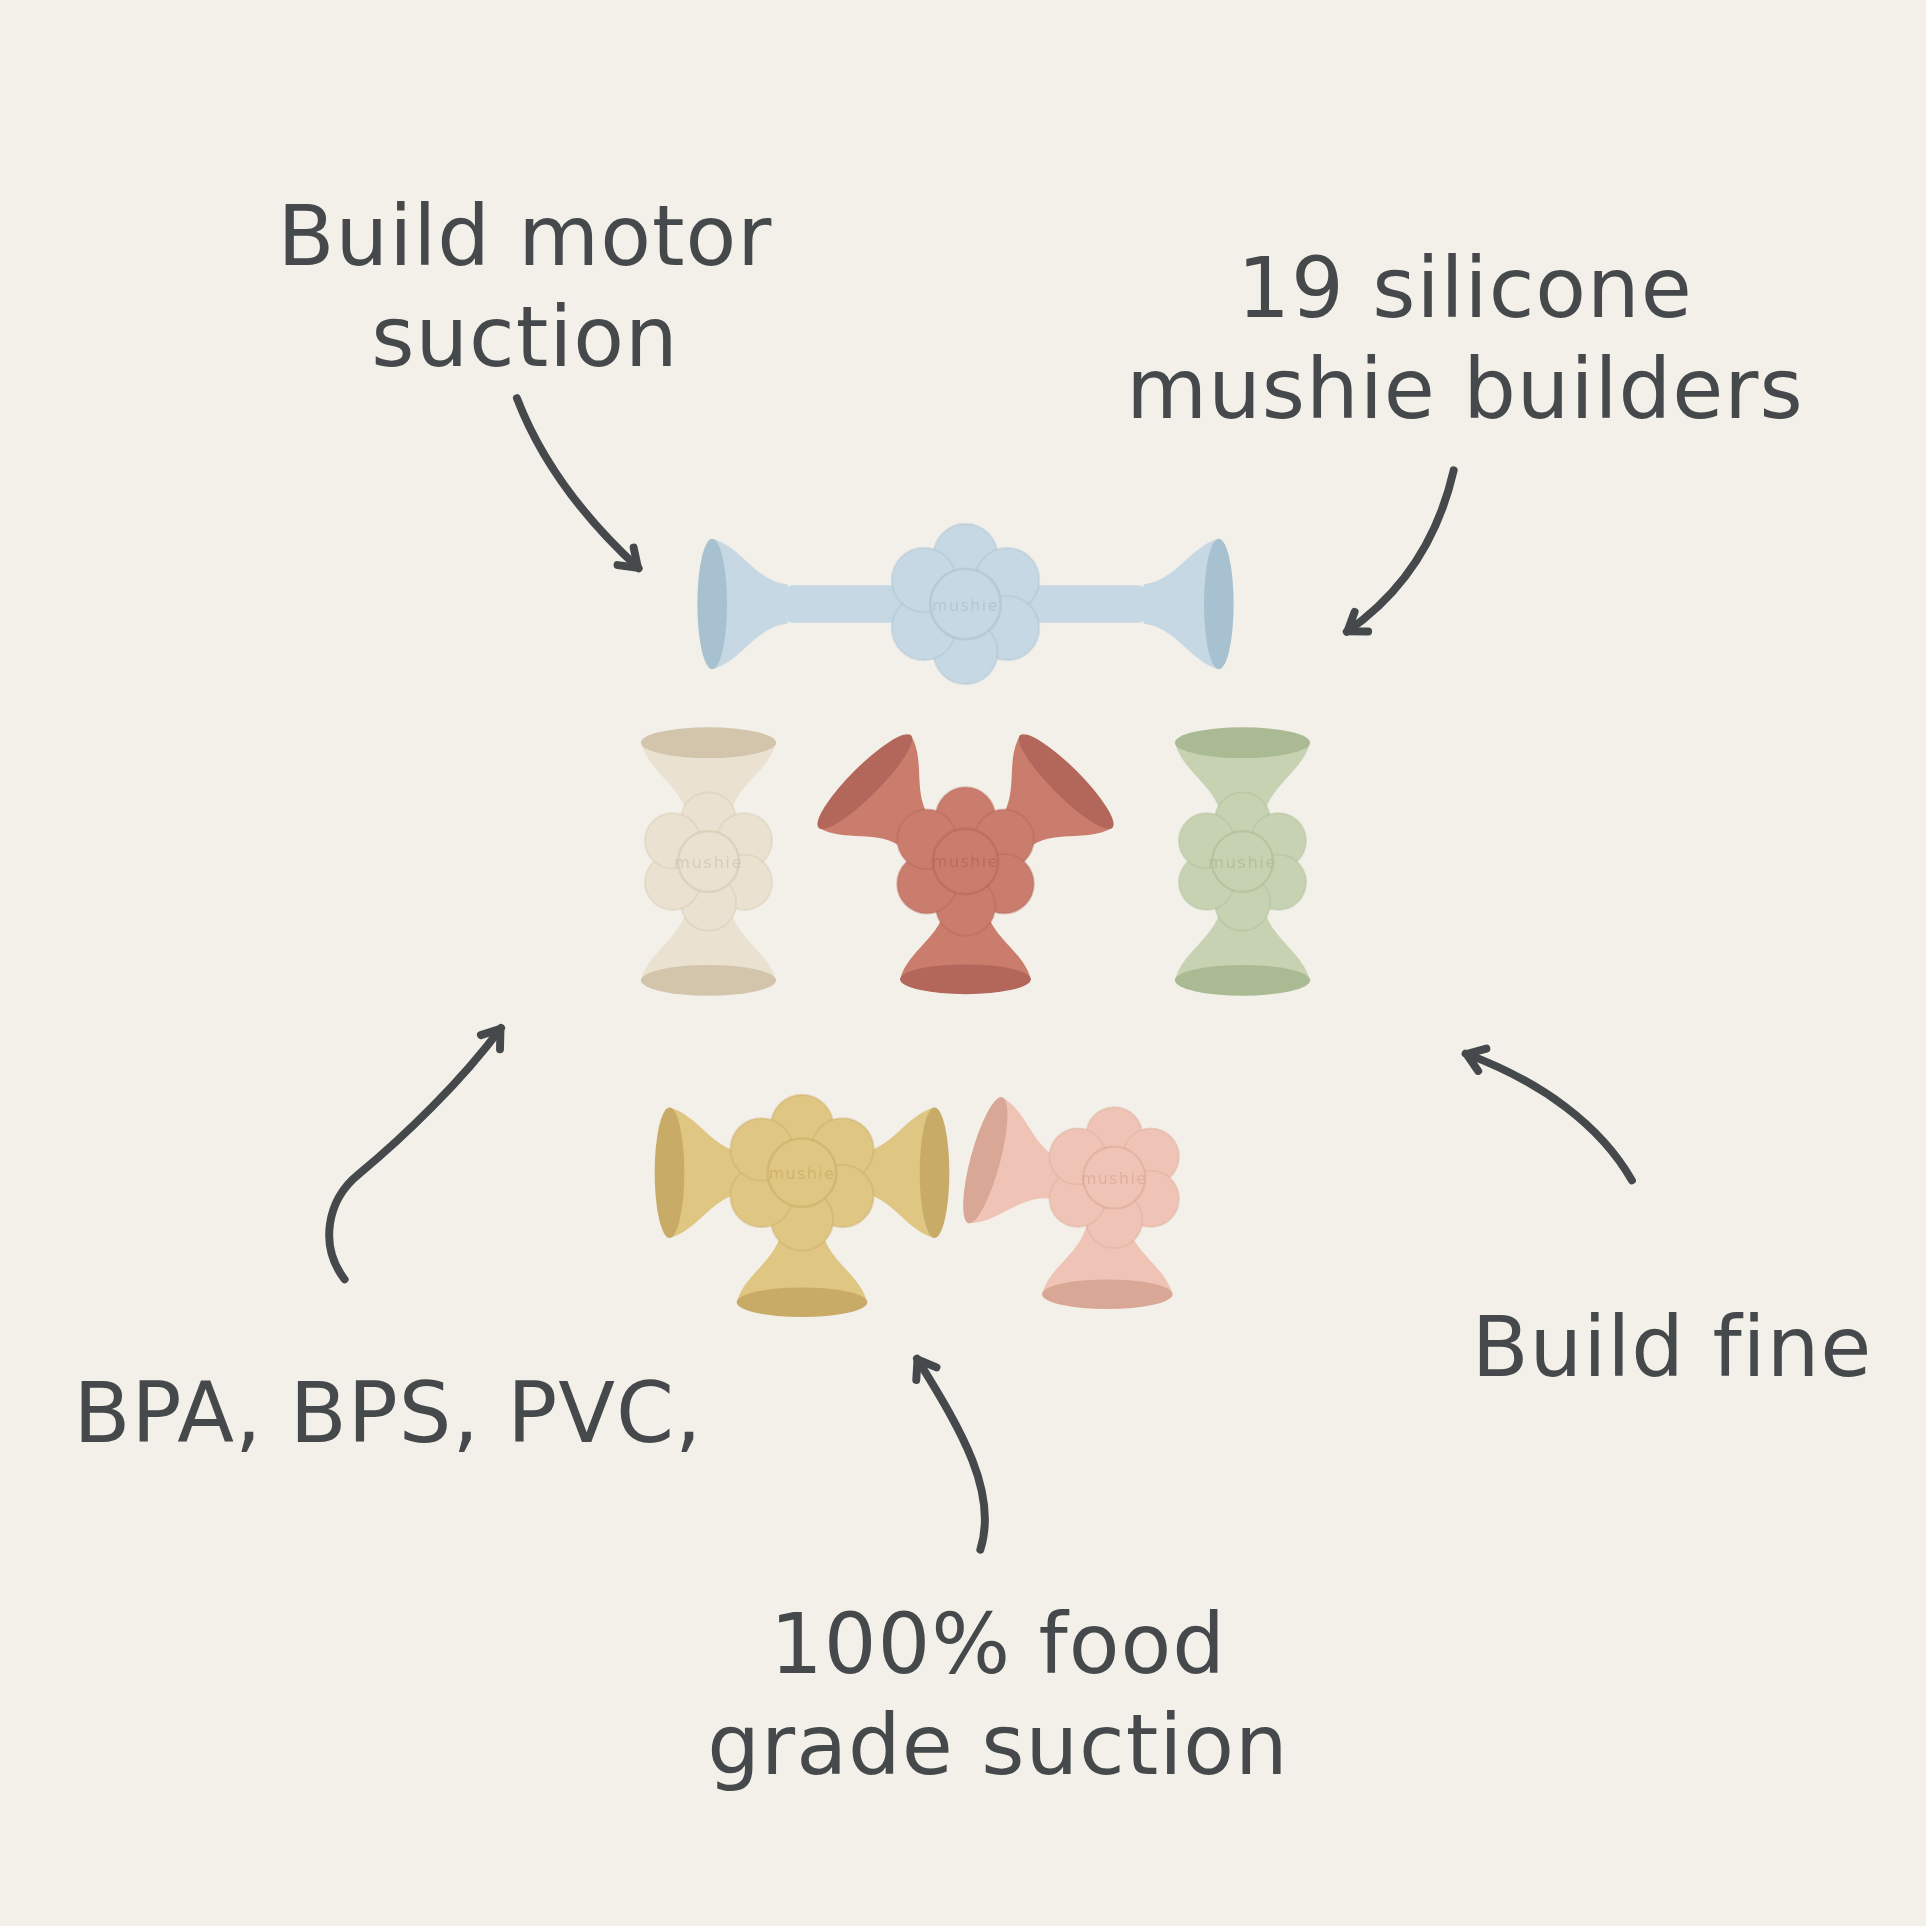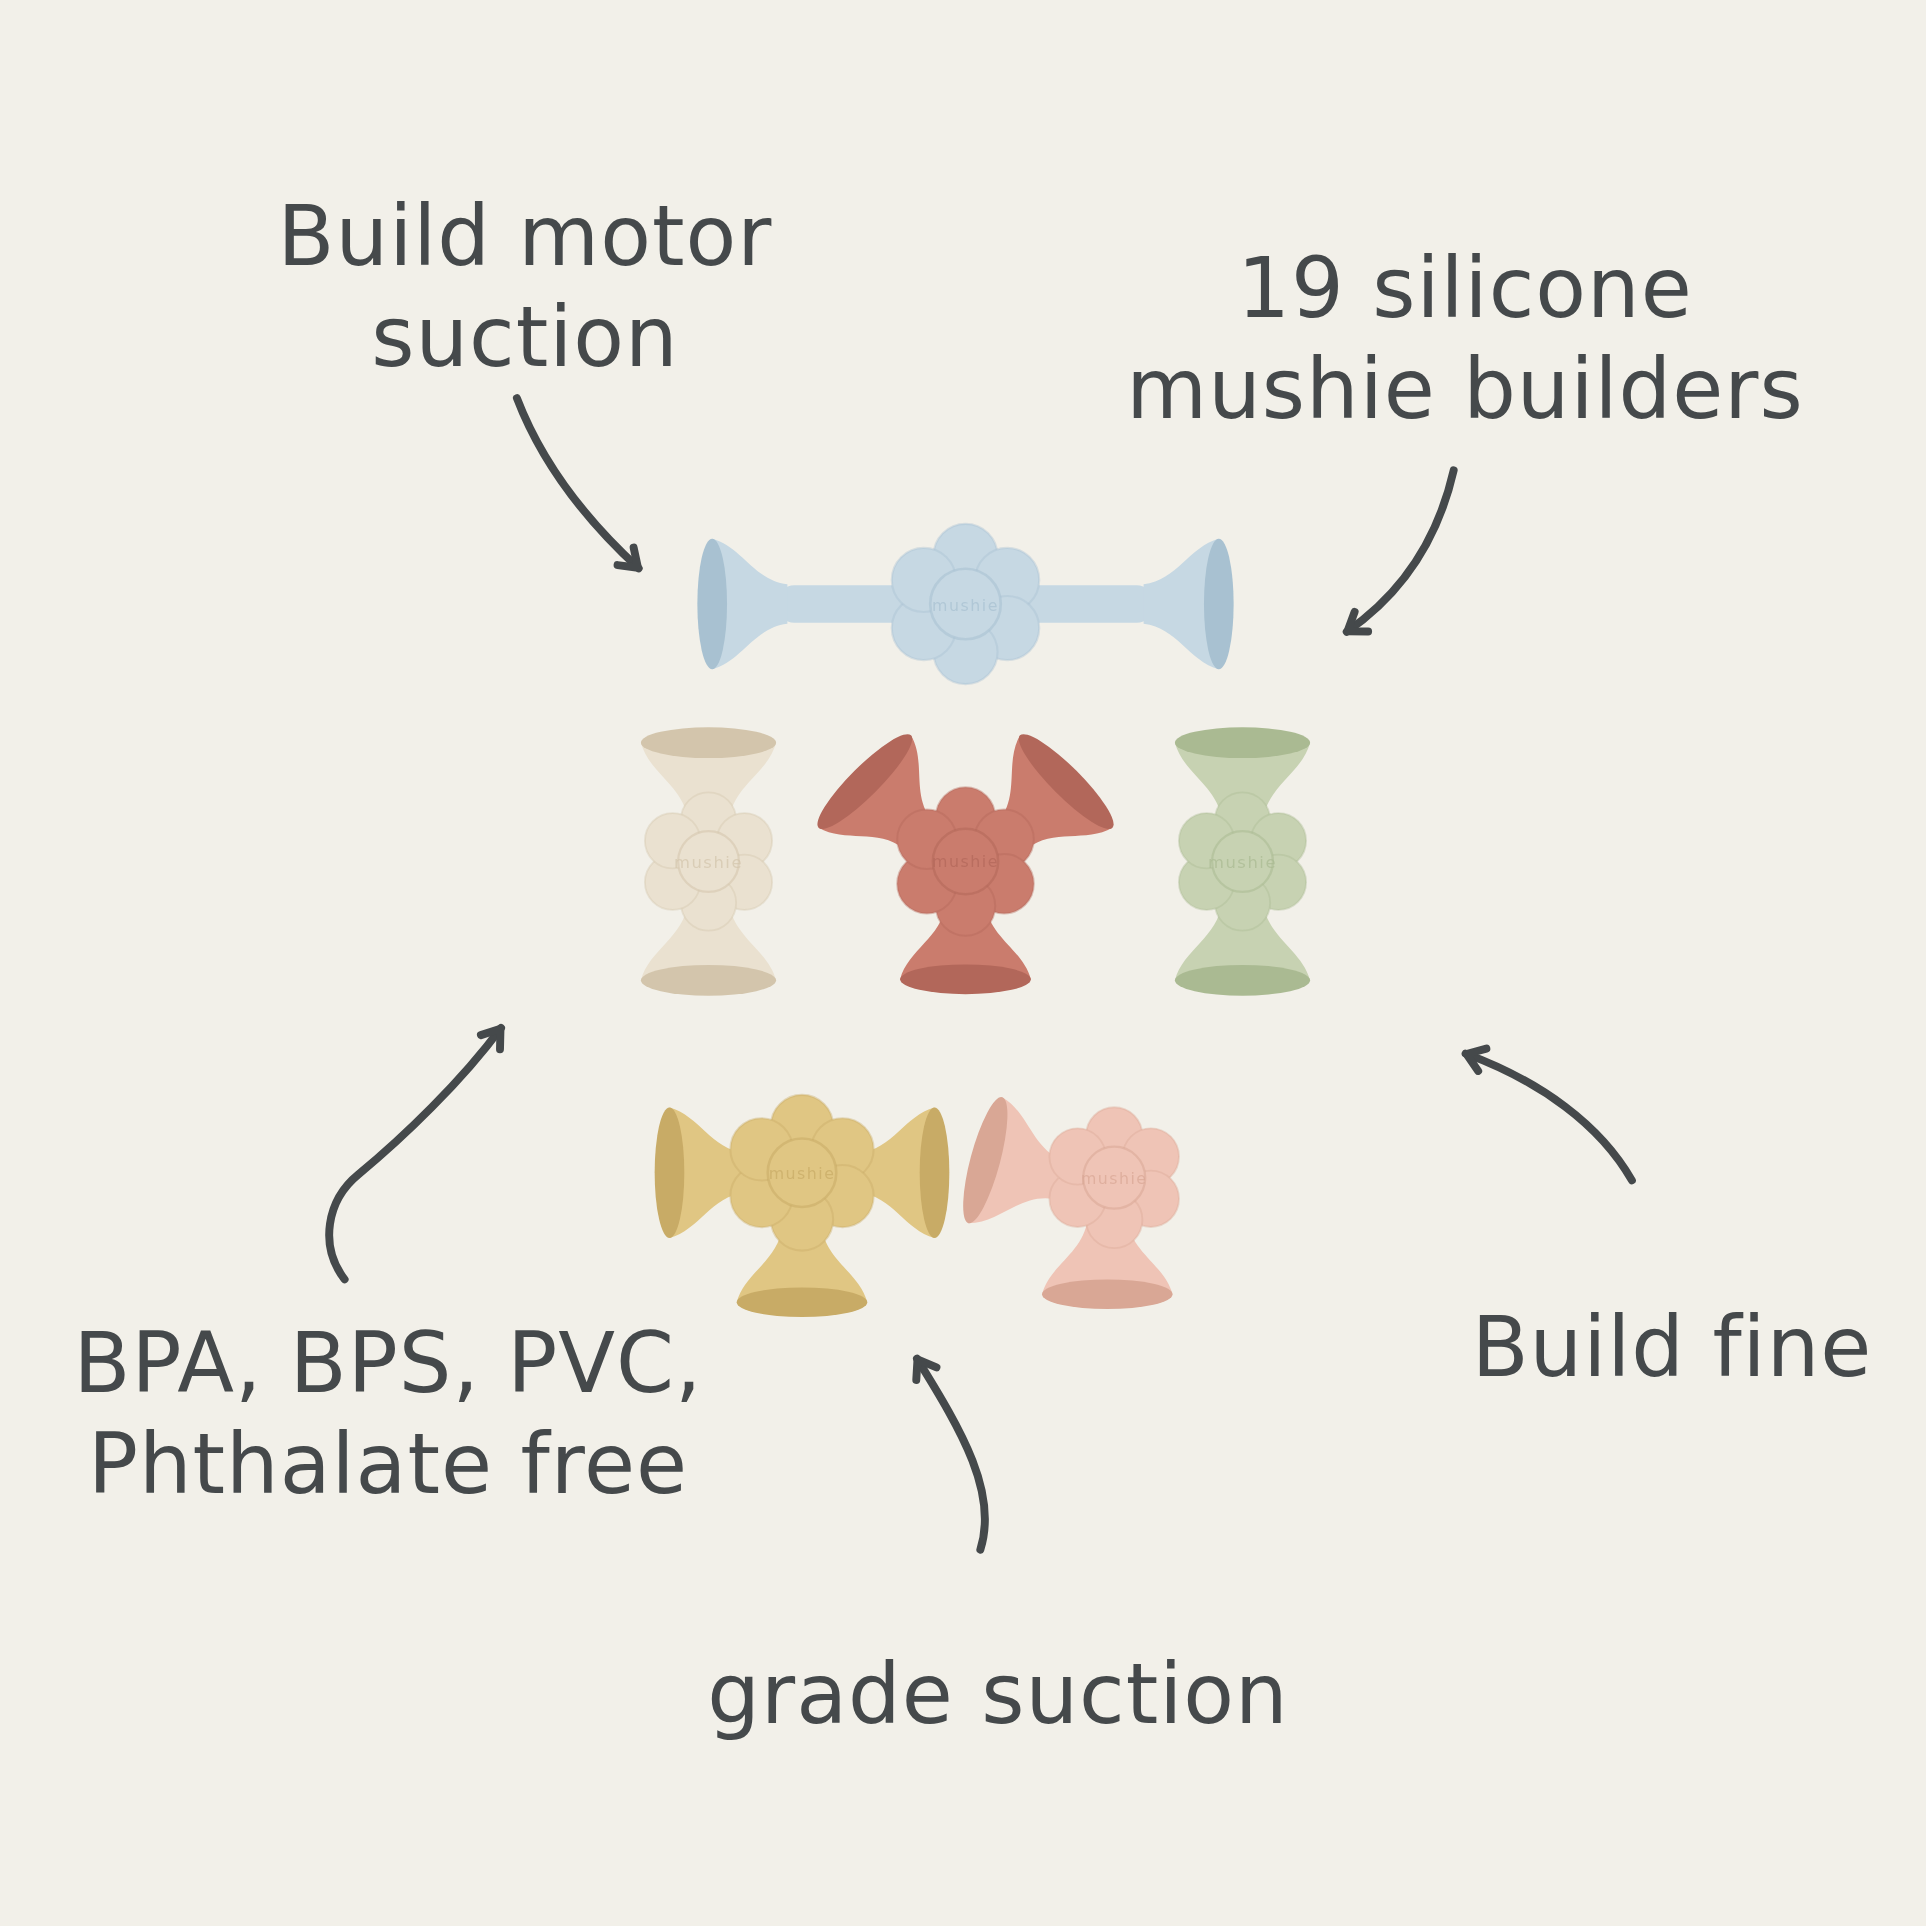--- a/index.html
+++ b/index.html
@@ -48,28 +48,28 @@
     <div>suction</div>
   </div>
 
   <div class="label" style="left:1465px;top:339px">
     <div>19 silicone</div>
     <div>mushie builders</div>
   </div>
 
   <div class="label" style="left:388px;top:1414px">
     <div>BPA, BPS, PVC,</div>
-    <div>Phthalate free</div>
   </div>
 
   <div class="label" style="left:1672px;top:1348px">
     <div>Build fine</div>
   </div>
 
   <div class="label" style="left:998px;top:1695px">
+    <div>100% food</div>
     <div>grade suction</div>
   </div>
 
   <svg class="toy" style="left: 693px; top: 510px; --c: #c6d8e3; --shade: #a8c1d1;" width="545" height="188" viewBox="-275 -95 550 190">
     <rect class="stem" x="-190" y="-19" width="380" height="38" rx="17"></rect>
     <use href="#cup" transform="translate(-180,0) rotate(90)"></use>
     <use href="#cup" transform="translate(180,0) rotate(-90)"></use>
     <use href="#flower" transform="scale(1.08)"></use>
     <text class="brand" x="0" y="7">mushie</text>
   </svg>

